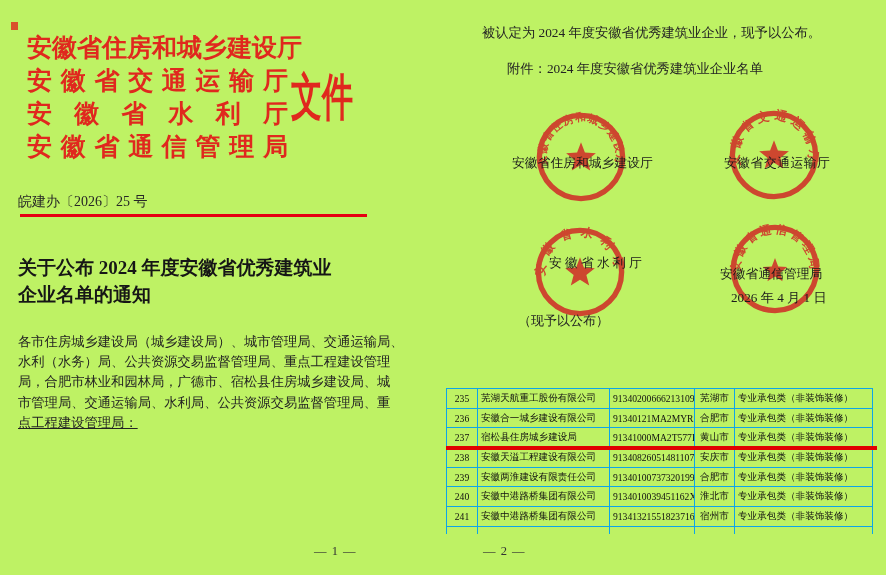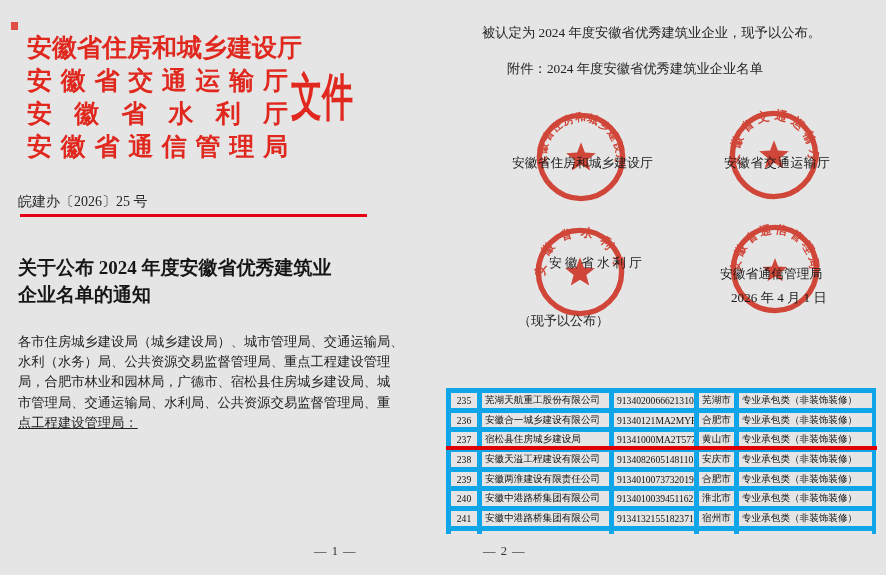--- a/index.html
+++ b/index.html
@@ -5,21 +5,21 @@
   :root{
     --header-red:#e0281e;
     --seal-red:#cf392b;
     --rule-red:#e60012;
     --highlight-red:#e10000;
     --ink:#1d1d1d;
   }
   *{margin:0;padding:0;box-sizing:border-box;}
   html,body{width:886px;height:575px;background:#ffffff;overflow:hidden;}
   body{font-family:"Liberation Serif","DejaVu Serif",serif;color:var(--ink);}
-  .doc{position:relative;width:886px;height:575px;background:#e5e5e5;}
+  .doc{position:relative;width:886px;height:575px;background:#bef264;}
   .page{position:absolute;top:0;width:443px;height:575px;}
   .page-1{left:0;}
   .page-2{left:443px;}
 
   
   .scan-mark{position:absolute;left:11px;top:22px;width:7px;height:8px;background:var(--header-red);opacity:.8;}
   .agency-block{position:absolute;left:27px;top:31px;width:261px;}
   .agency-line{
     color:var(--header-red);font-weight:bold;font-size:25px;line-height:33px;
     text-align:justify;text-align-last:justify;white-space:nowrap;
@@ -66,21 +66,21 @@
   .sig-1{left:69px;top:155px;}
   .sig-2{left:281px;top:155px;letter-spacing:0.5px;}
   .sig-3{left:83px;top:255px;margin-left:23px;}
   .sig-4{left:277px;top:266px;}
   .seal-date{position:absolute;left:288px;top:289px;font-size:13.2px;color:#1b1b1b;white-space:nowrap;}
   .publish-note{position:absolute;left:75px;top:312px;font-size:13px;color:#232323;white-space:nowrap;}
 
   .table-wrap{position:absolute;left:3px;top:388px;width:430px;height:146px;overflow:hidden;}
   table.ent{border-collapse:collapse;width:426px;table-layout:fixed;}
   table.ent td{
-    border:5px solid #0ea5e9;height:19.7px;font-size:9.6px;color:#101010;
+    border:1px solid #0ea5e9;height:19.7px;font-size:9.6px;color:#101010;
     padding:0 3px;white-space:nowrap;overflow:hidden;vertical-align:middle;
   }
   td.c-no{width:31px;text-align:center;padding:0;}
   td.c-company{width:132px;}
   td.c-code{width:85px;padding:0 2px;}
   td.c-city{width:40px;text-align:center;padding:0;}
   td.c-cat{width:138px;padding:0 4px;}
   .hl-underline{position:absolute;left:3px;top:446px;width:431px;height:3.5px;background:var(--highlight-red);}
 </style>
 </head>

